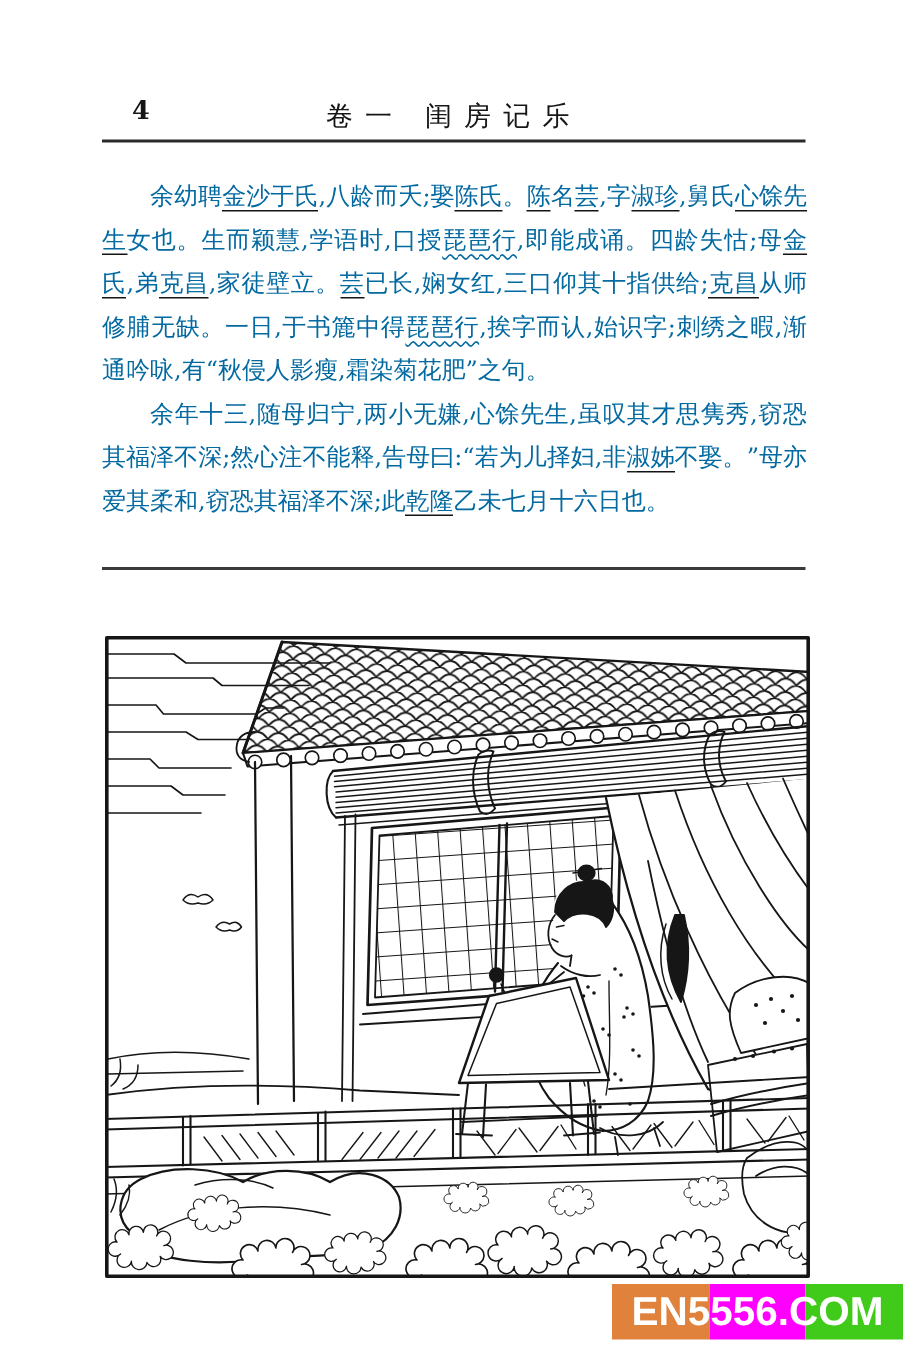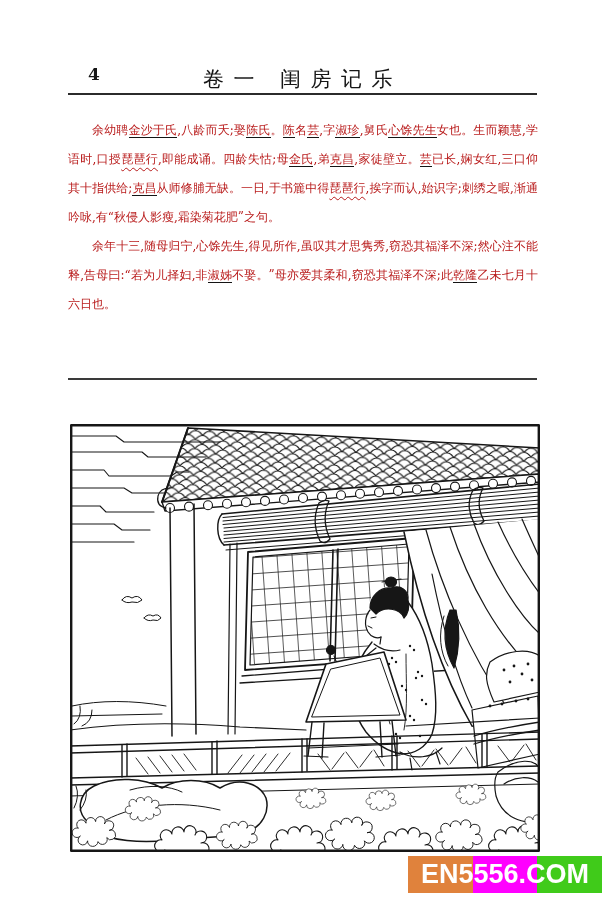--- a/index.html
+++ b/index.html
@@ -2,25 +2,25 @@
 <html><head>
 <meta charset="utf-8">
 <style>
   html,body{margin:0;padding:0;}
   body{width:604px;height:900px;background:#ffffff;font-family:"DejaVu Serif","Liberation Serif",serif;}
   .page{position:relative;width:604px;height:900px;background:#fff;overflow:hidden;color:#161616;}
 
   
   .page-header{position:absolute;top:64px;left:68px;width:469px;height:24px;}
   .pagenum{position:absolute;left:20px;top:0;font-size:17px;font-weight:bold;letter-spacing:1px;}
-  .chapter-title{position:absolute;left:0;right:0;top:1px;text-align:center;font-size:21px;letter-spacing:0.45em;}
+  .chapter-title{position:absolute;left:0;right:0;top:1px;text-align:center;font-size:18px;letter-spacing:0.45em;}
   .header-rule{position:absolute;top:93px;left:68px;width:469px;border-top:2px solid #2b2b2b;}
 
   
-  .text-block{position:absolute;top:116px;left:68px;width:470px;font-size:12px;line-height:29px;text-align:justify;color:#b91c1c;}
+  .text-block{position:absolute;top:116px;left:68px;width:470px;font-size:16px;line-height:29px;text-align:justify;color:#0369a1;}
   .para{margin:0;text-indent:2em;}
   .m-name{border-bottom:1.5px solid #141414;}
   .m-book{text-decoration:underline;text-decoration-style:wavy;text-decoration-thickness:1px;text-underline-offset:4px;}
 
   .section-rule{position:absolute;top:378px;left:68px;width:469px;border-top:2px solid #3a3a3a;}
 
   
   .illustration{position:absolute;top:424px;left:70px;width:470px;height:428px;margin:0;}
   .illustration svg{display:block;}
 
@@ -36,21 +36,21 @@
 <div class="page">
 
   <div class="page-header">
     <span class="pagenum">4</span>
     <span class="chapter-title">卷一 闺房记乐</span>
   </div>
   <div class="header-rule"></div>
 
   <div class="text-block">
     <p class="para"><span>余幼聘</span><span class="m-name">金沙于氏</span><span>,八龄而夭;娶</span><span class="m-name">陈氏</span><span>。</span><span class="m-name">陈</span><span>名</span><span class="m-name">芸</span><span>,字</span><span class="m-name">淑珍</span><span>,舅氏</span><span class="m-name">心馀先生</span><span>女也。生而颖慧,学语时,口授</span><span class="m-book">琵琶行</span><span>,即能成诵。四龄失怙;母</span><span class="m-name">金氏</span><span>,弟</span><span class="m-name">克昌</span><span>,家徒壁立。</span><span class="m-name">芸</span><span>已长,娴女红,三口仰其十指供给;</span><span class="m-name">克昌</span><span>从师修脯无缺。一日,于书簏中得</span><span class="m-book">琵琶行</span><span>,挨字而认,始识字;刺绣之暇,渐通吟咏,有“秋侵人影瘦,霜染菊花肥”之句。</span></p>
-    <p class="para"><span>余年十三,随母归宁,心馀先生,得见所作,虽叹其才思隽秀,窃恐其福泽不深;然心注不能释,告母曰:“若为儿择妇,非</span><span class="m-name">淑姊</span><span>不娶。”母亦爱其柔和,窃恐其福泽不深;此</span><span class="m-name">乾隆</span><span>乙未七月十六日也。</span></p>
+    <p class="para"><span>余年十三,随母归宁,两小无嫌,心馀先生,虽叹其才思隽秀,窃恐其福泽不深;然心注不能释,告母曰:“若为儿择妇,非</span><span class="m-name">淑姊</span><span>不娶。”母亦爱其柔和,窃恐其福泽不深;此</span><span class="m-name">乾隆</span><span>乙未七月十六日也。</span></p>
   </div>
 
   <div class="section-rule"></div>
 
   <figure class="illustration">
     <svg width="470" height="428" viewBox="0 0 470 428">
       <defs>
         <pattern id="tiles" width="14" height="9" patternUnits="userSpaceOnUse" patternTransform="rotate(3)">
           <path d="M0,9 Q7,0 14,9" fill="none" stroke="#161616" stroke-width="1.2"></path>
           <path d="M-7,4.5 Q0,-4.5 7,4.5 M7,4.5 Q14,-4.5 21,4.5" fill="none" stroke="#161616" stroke-width="1.2"></path>

